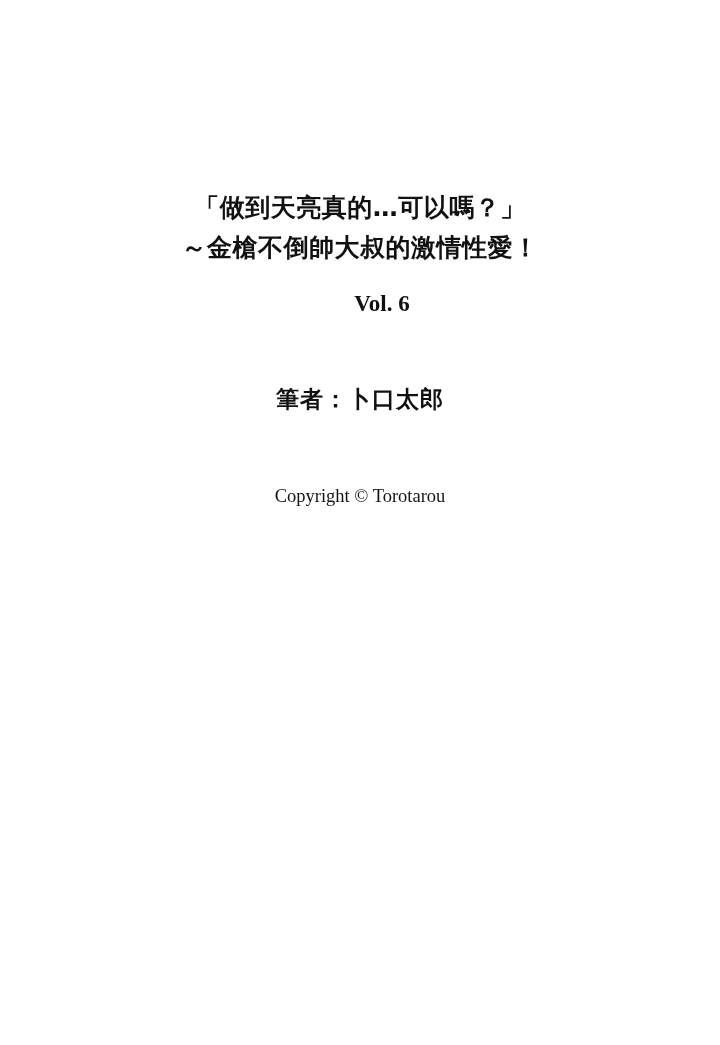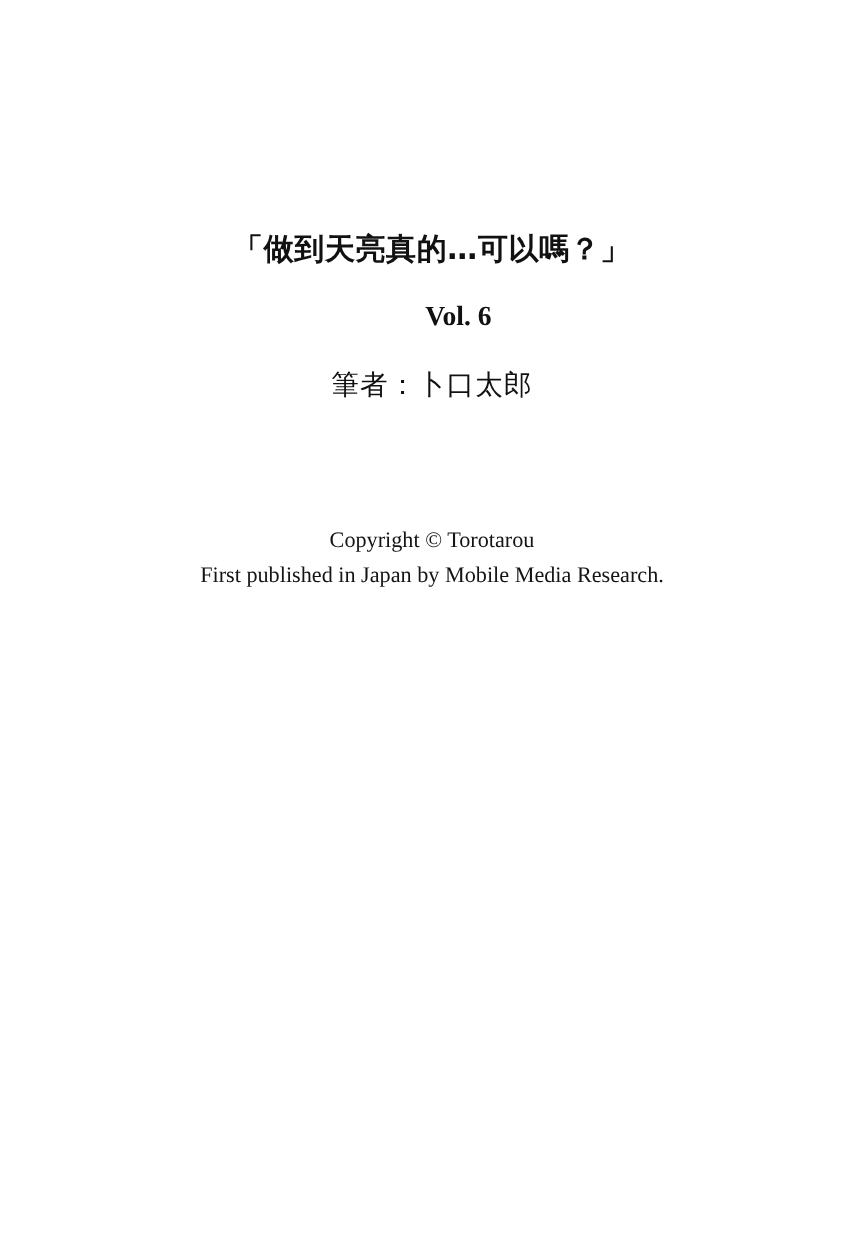--- a/index.html
+++ b/index.html
@@ -43,53 +43,53 @@
     margin-top: 22px;
     font-family: "Liberation Serif", "DejaVu Serif", serif;
     font-weight: 700;
     font-size: 23px;
     line-height: 28px;
     color: #111111;
     text-align: center;
     margin-left: 44px;
   }
   .author {
-    margin-top: 28px;
+    margin-top: 66px;
     font-family: "DejaVu Sans", "Liberation Sans", sans-serif;
-    font-weight: 400;
+    font-weight: 700;
     font-size: 23px;
     line-height: 30px;
     letter-spacing: 1px;
     color: #111111;
     text-align: center;
   }
   .copyright-block {
-    margin-top: 101px;
+    margin-top: 68px;
     text-align: center;
     width: 100%;
   }
   .copyright-line {
     font-family: "Liberation Serif", "DejaVu Serif", serif;
     font-size: 18.5px;
     line-height: 28.5px;
     color: #141414;
     white-space: nowrap;
   }
 </style>
 </head>
 <body>
 
 <div class="page">
 
   <div class="title-block">
     <div class="title-line">「做到天亮真的…可以嗎？」</div>
+    <div class="title-line">～金槍不倒帥大叔的激情性愛！</div>
   </div>
 
   <div class="volume">Vol. 6</div>
 
   <div class="author">筆者：卜口太郎</div>
 
   <div class="copyright-block">
     <div class="copyright-line">Copyright © Torotarou</div>
-    <div class="copyright-line">First published in Japan by Mobile Media Research.</div>
   </div>
 
 </div>
 
 </body></html>

